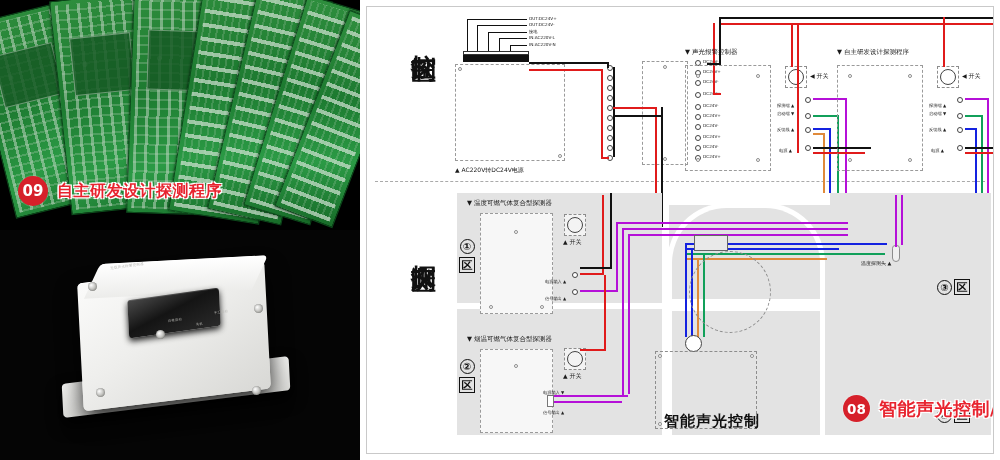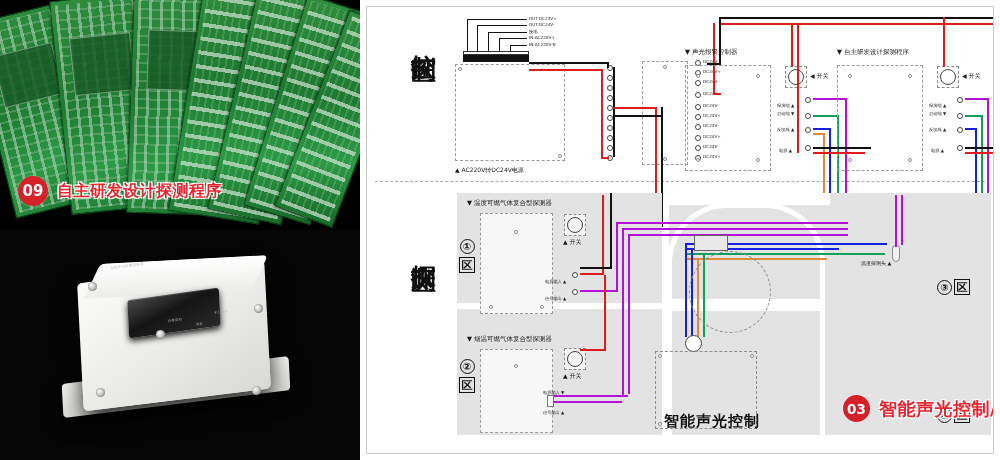--- a/index.html
+++ b/index.html
@@ -495,19 +495,19 @@
       <div class="area-tag" style="left:570px;top:272px;">
         <span class="circ">③</span>
         <span class="boxed">区</span>
       </div>
       <div class="area-tag" style="left:570px;top:400px;">
         <span class="circ">④</span>
         <span class="boxed">区</span>
       </div>
 
       <div class="caption" id="cap3">
-        <span class="cap-badge">03</span>
+        <span class="cap-badge">08</span>
         <span class="cap-text">智能声光控制/无人值守/断电启动热敏保护</span>
       </div>
 
     </div>
   </div>
 </div>
 
 </body></html>

